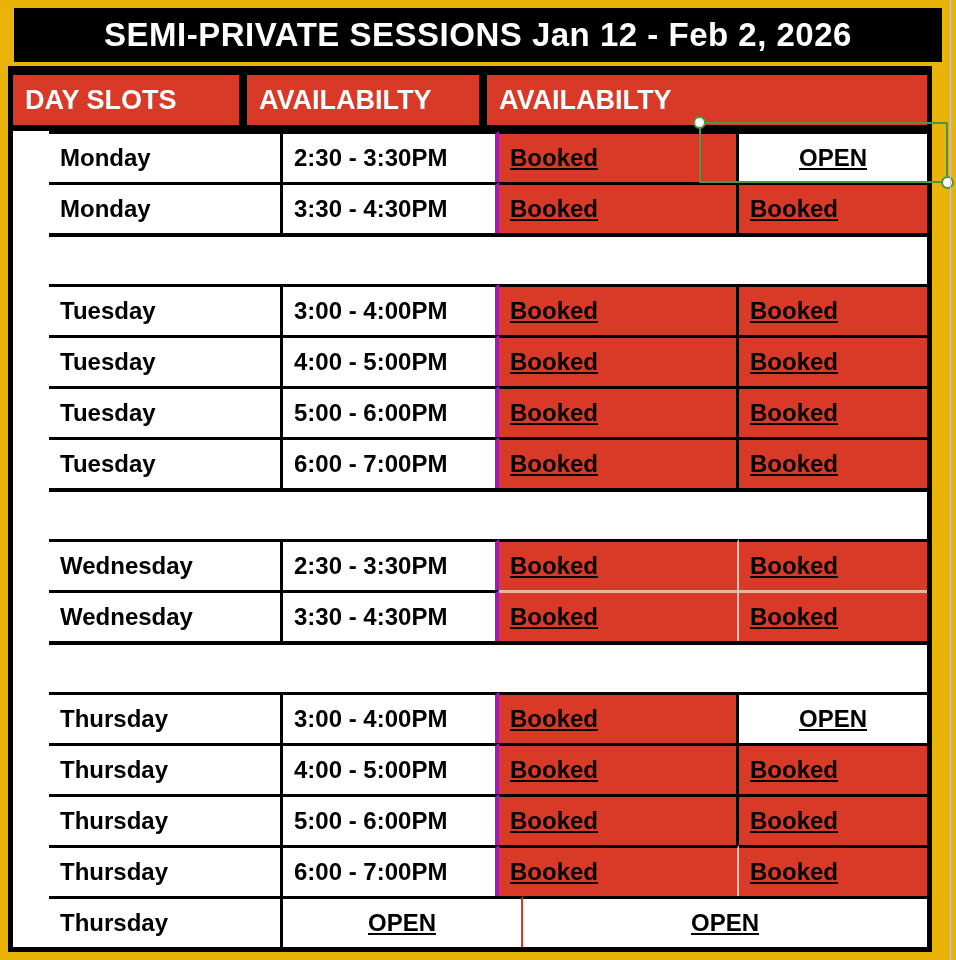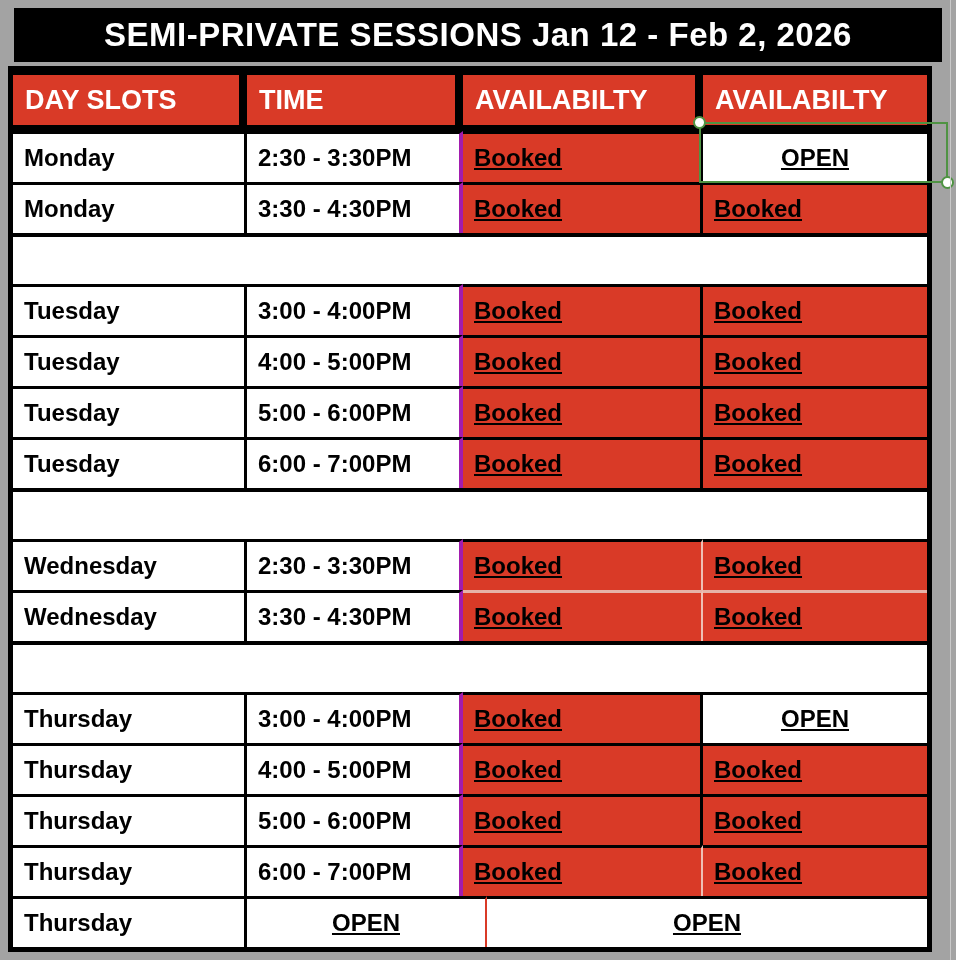--- a/index.html
+++ b/index.html
@@ -1,18 +1,18 @@
 <!DOCTYPE html>
 <html><head>
 <meta charset="utf-8">
 <style>
   * { margin:0; padding:0; box-sizing:border-box; }
   html,body { width:956px; height:960px; background:#ffffff; overflow:hidden;
               font-family:"Liberation Sans", sans-serif; }
-  .page { position:relative; width:956px; height:960px; background:#a3a3a3; }
+  .page { position:relative; width:956px; height:960px; background:#eab308; }
 
   
   .window-edge { position:absolute; right:5px; top:0; width:1px; height:960px; background:#c9c9c9; }
 
   
   .title-bar {
     position:absolute; left:14px; top:8px; width:928px; height:54px;
     background:#000000; color:#ffffff;
     display:flex; align-items:center; justify-content:center;
     font-size:33px; font-weight:bold; letter-spacing:0.5px; white-space:nowrap;
@@ -25,21 +25,21 @@
   }
 
   .header-row { display:flex; background:#000000; padding:4px 0 6px 0; column-gap:8px; }
   .hcell {
     background:#d93a27; color:#ffffff; font-weight:bold; font-size:27px;
     height:50px; display:flex; align-items:center; padding-left:12px;
     white-space:nowrap; overflow:hidden;
   }
   .hc1 { width:226px; } .hc2 { width:208px; } .hc3 { width:232px; } .hc4 { flex:1; }
 
-  .row { display:flex; height:51px; }
+  .row { display:flex; height:51px;padding-left:36px; }
   .row > div { border-top:3px solid #000000; display:flex; align-items:center;
                font-size:24px; color:#000000; overflow:hidden; white-space:nowrap; }
   .c1 { width:234px; border-right:3px solid #000000; padding-left:11px; font-weight:bold; }
   .c2 { width:216px; border-right:4px solid #a21caf; padding-left:11px; font-weight:bold;text-align:center; }
   .c3 { width:240px; border-right:3px solid #000000; }
   .c4 { flex:1; }
 
   .avail { font-weight:bold;text-decoration:underline; }
   .avail.booked { background:#d93a27; color:#000000; padding-left:11px; }
   .avail.open   { background:#ffffff; color:#000000; justify-content:center; }
@@ -68,21 +68,20 @@
 <body>
 
 <div class="page">
 
   <div class="title-bar">SEMI-PRIVATE SESSIONS Jan 12 - Feb 2, 2026</div>
 
   <div class="tbl">
 
     <div class="header-row">
       <div class="hcell hc1">DAY SLOTS</div>
-      <div class="hcell hc2">TIME</div>
       <div class="hcell hc3">AVAILABILTY</div>
       <div class="hcell hc4">AVAILABILTY</div>
     </div>
 
     <div class="row">
       <div class="c1">Monday</div>
       <div class="c2">2:30 - 3:30PM</div>
       <div class="c3 avail booked">Booked</div>
       <div class="c4 avail open">OPEN</div>
     </div>

